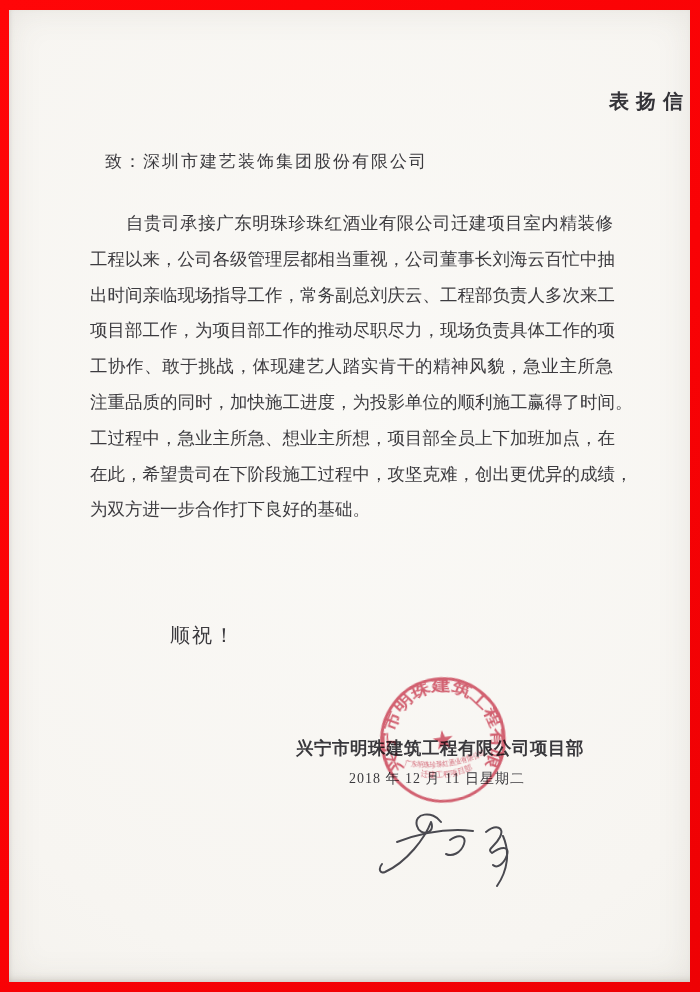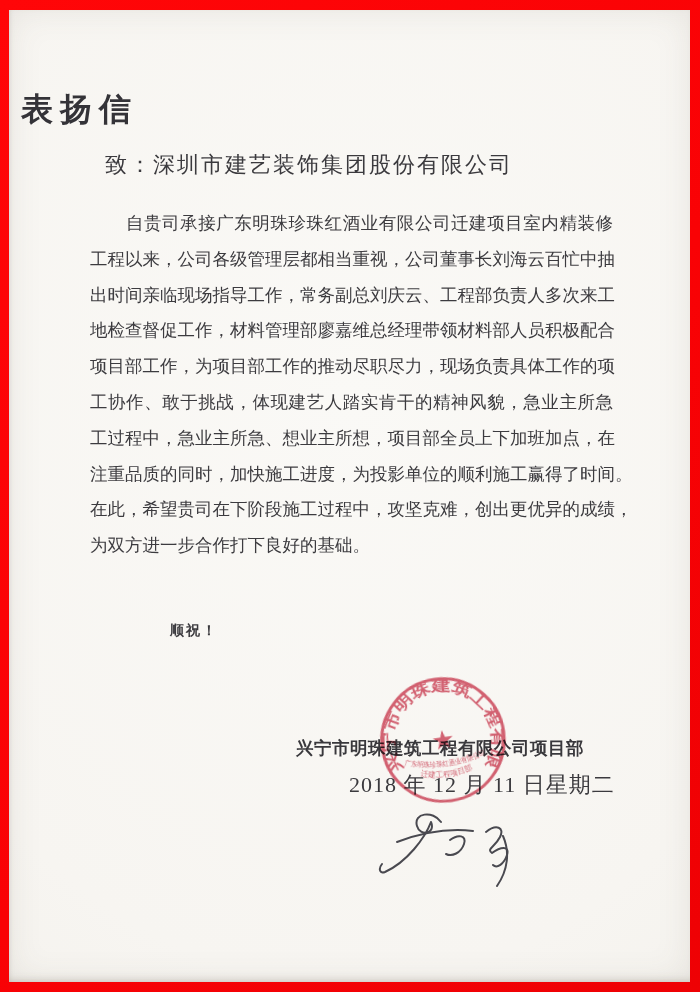--- a/index.html
+++ b/index.html
@@ -20,31 +20,31 @@
     background:
       radial-gradient(ellipse 120% 100% at 50% 40%, #faf9f6 0%, #f7f5f1 60%, #f1efe9 100%);
     box-shadow:
       inset 0 0 34px rgba(90, 80, 70, 0.10),
       inset 0 -7px 9px -6px rgba(120, 105, 90, 0.30),
       inset 3px 0 6px -4px rgba(120, 105, 90, 0.25);
     color: #3b3a3e;
   }
   .title {
     position: absolute;
-    left: 12px; right: 0; top: 78px;
-    text-align: left;
-    font-size: 32px;
+    left: 0; right: 0; top: 78px;
+    text-align: right;
+    font-size: 20px;
     font-weight: bold;
     letter-spacing: 7px;
     color: #343338;
   }
   .recipient {
     position: absolute;
     left: 96px; top: 140px;
-    font-size: 22px;
+    font-size: 17px;
     letter-spacing: 2px;
     color: #3b3a3e;
   }
   .body-block {
     position: absolute;
     left: 81px; top: 183px;
     width: 523px;
   }
   .body-line {
     font-size: 17.5px;
@@ -53,37 +53,37 @@
     text-align: justify;
     text-align-last: justify;
     color: #3c3b3f;
     white-space: nowrap;
   }
   .body-line.first { text-indent: 2.05em; margin-top: 13px; }
   .body-line.last  { text-align-last: left; white-space: normal; }
   .closing {
     position: absolute;
     left: 161px; top: 612px;
-    font-size: 14px;
+    font-size: 20px;
     letter-spacing: 2px;
-    font-weight: 700;
+    font-weight: 400;
     color: #3b3a3e;
   }
   .signer {
     position: absolute;
     left: 287px; top: 726px;
     font-size: 17.5px;
     font-weight: bold;
     letter-spacing: 0.5px;
     color: #39383c;
   }
   .date {
     position: absolute;
     left: 340px; top: 760px;
-    font-size: 22px;
+    font-size: 14px;
     letter-spacing: 1px;
     font-weight: 500;
     color: #3b3a3e;
     text-align: center;
   }
   .stamp {
     position: absolute;
     left: 366px; top: 662px;
     width: 136px; height: 136px;
     transform: rotate(-8deg);
@@ -107,25 +107,24 @@
 <div class="paper">
 
   <div class="title">表扬信</div>
 
   <div class="recipient">致：深圳市建艺装饰集团股份有限公司</div>
 
   <div class="body-block">
     <div class="body-line first">自贵司承接广东明珠珍珠红酒业有限公司迁建项目室内精装修</div>
     <div class="body-line">工程以来，公司各级管理层都相当重视，公司董事长刘海云百忙中抽</div>
     <div class="body-line">出时间亲临现场指导工作，常务副总刘庆云、工程部负责人多次来工</div>
-    <div class="body-line">地检查督促工作，材料管理部廖嘉维总经理带领材料部人员积极配合</div>
     <div class="body-line">项目部工作，为项目部工作的推动尽职尽力，现场负责具体工作的项</div>
     <div class="body-line">工协作、敢于挑战，体现建艺人踏实肯干的精神风貌，急业主所急</div>
+    <div class="body-line">注重品质的同时，加快施工进度，为投影单位的顺利施工赢得了时间。</div>
     <div class="body-line">工过程中，急业主所急、想业主所想，项目部全员上下加班加点，在</div>
-    <div class="body-line">注重品质的同时，加快施工进度，为投影单位的顺利施工赢得了时间。</div>
     <div class="body-line">在此，希望贵司在下阶段施工过程中，攻坚克难，创出更优异的成绩，</div>
     <div class="body-line last">为双方进一步合作打下良好的基础。</div>
   </div>
 
   <div class="closing">顺祝！</div>
 
   <div class="signer">兴宁市明珠建筑工程有限公司项目部</div>
 
   <div class="date">2018 年 12 月 11 日星期二</div>
 

